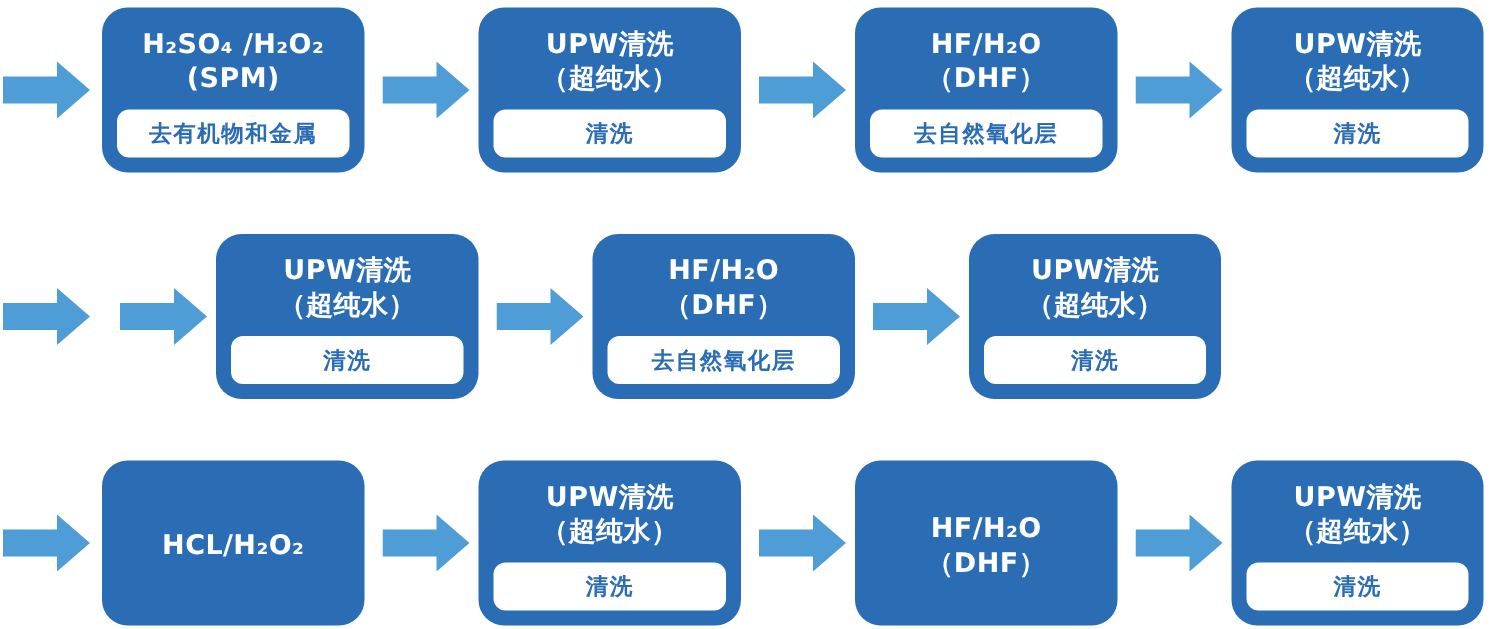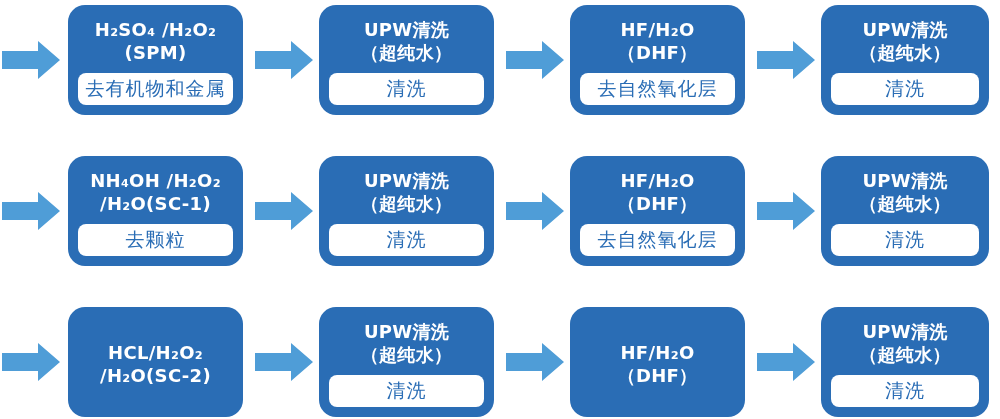--- a/index.html
+++ b/index.html
@@ -68,22 +68,22 @@
   .step-action {
     flex: 0 0 32px;
     height: 32px;
     margin: 0 10px 10px 10px;
     background: var(--bg-white);
     border-radius: 8px;
     display: flex;
     align-items: center;
     justify-content: center;
     color: var(--action-text-blue);
-    font-weight: normal;
-    font-size: 19px;
+    font-weight: bold;
+    font-size: 15px;
     letter-spacing: 1px;
   }
 </style>
 </head>
 <body>
 
 <div class="canvas">
 
   <div class="flow-row">
     <svg class="arrow leading" viewBox="0 0 58 38">
@@ -125,27 +125,20 @@
         <div>（超纯水）</div>
       </div>
       <div class="step-action">清洗</div>
     </div>
   </div>
 
   <div class="flow-row">
     <svg class="arrow leading" viewBox="0 0 58 38">
         <path d="M0 10 H36 V0 L58 19 L36 38 V28 H0 Z"></path>
       </svg>
-    <div class="step-box">
-      <div class="step-title">
-        <div>NH₄OH /H₂O₂</div>
-        <div>/H₂O(SC-1)</div>
-      </div>
-      <div class="step-action">去颗粒</div>
-    </div>
     <svg class="arrow" viewBox="0 0 58 38">
         <path d="M0 10 H36 V0 L58 19 L36 38 V28 H0 Z"></path>
       </svg>
     <div class="step-box">
       <div class="step-title">
         <div>UPW清洗</div>
         <div>（超纯水）</div>
       </div>
       <div class="step-action">清洗</div>
     </div>
@@ -171,21 +164,20 @@
     </div>
   </div>
 
   <div class="flow-row">
     <svg class="arrow leading" viewBox="0 0 58 38">
         <path d="M0 10 H36 V0 L58 19 L36 38 V28 H0 Z"></path>
       </svg>
     <div class="step-box">
       <div class="step-title">
         <div>HCL/H₂O₂</div>
-        <div>/H₂O(SC-2)</div>
       </div>
     </div>
     <svg class="arrow" viewBox="0 0 58 38">
         <path d="M0 10 H36 V0 L58 19 L36 38 V28 H0 Z"></path>
       </svg>
     <div class="step-box">
       <div class="step-title">
         <div>UPW清洗</div>
         <div>（超纯水）</div>
       </div>

